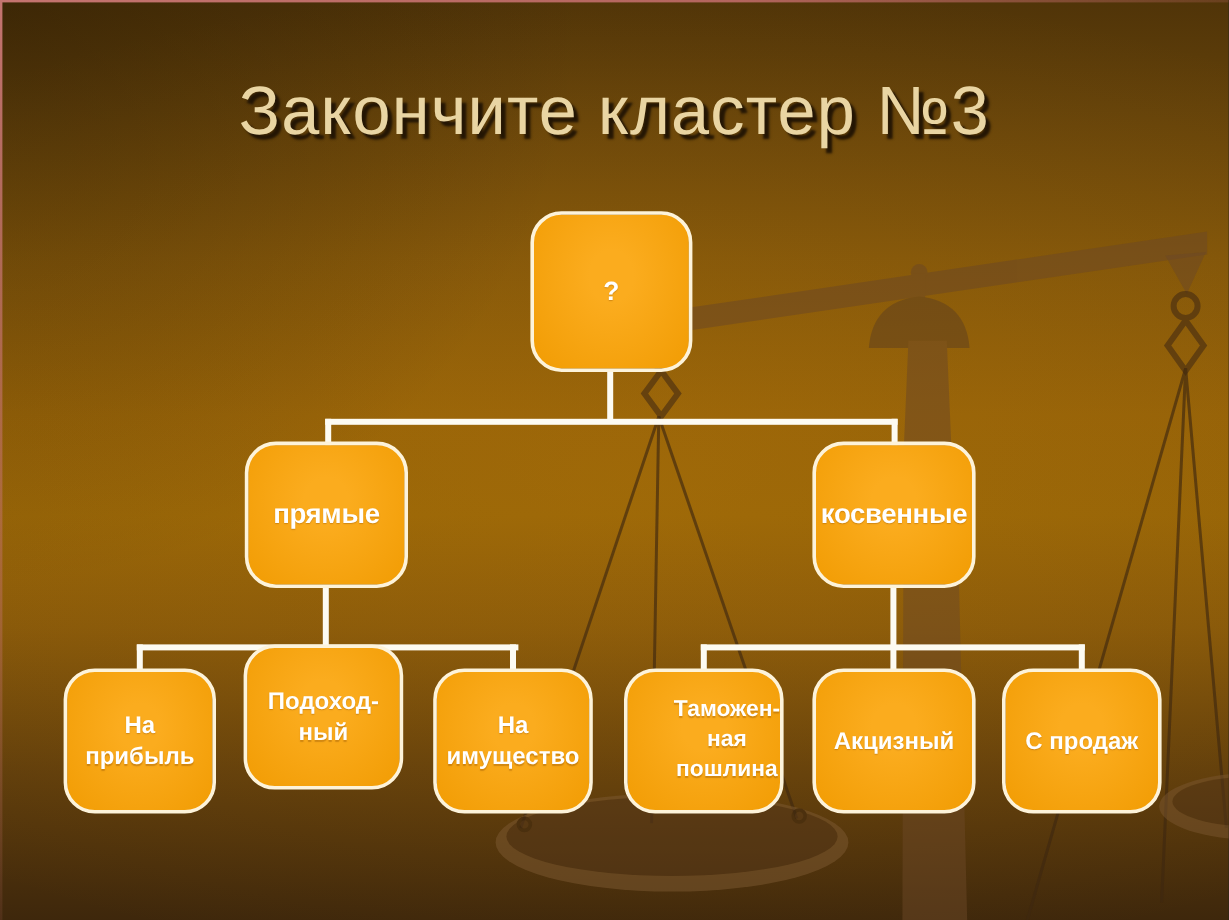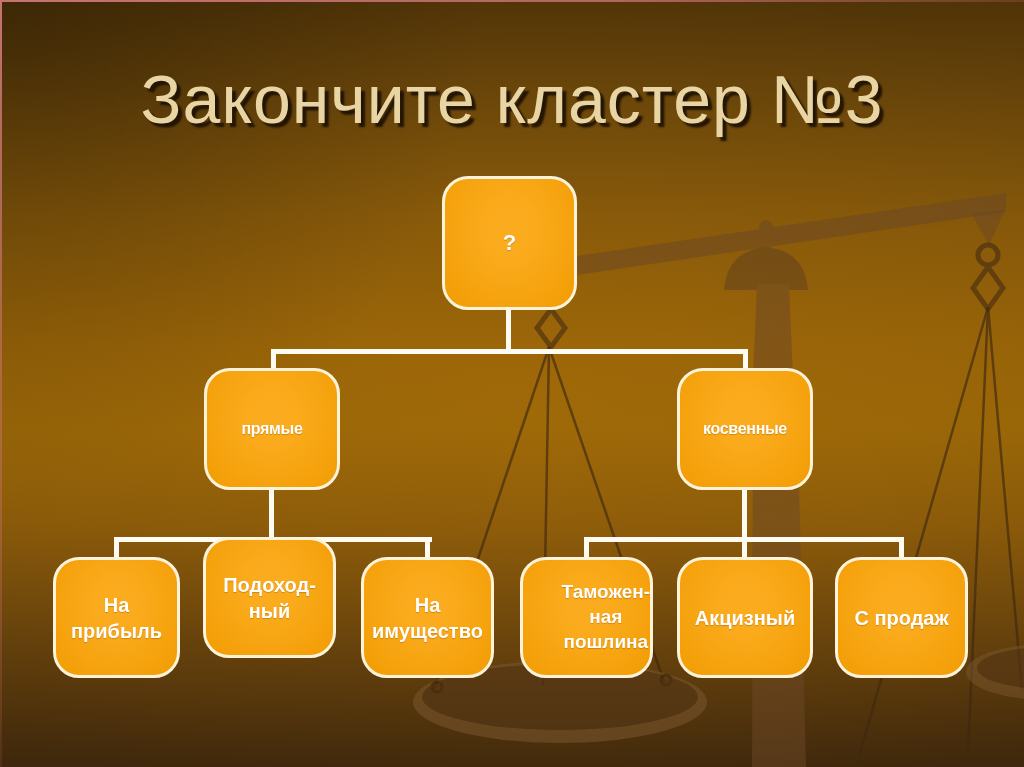--- a/index.html
+++ b/index.html
@@ -12,21 +12,21 @@
       radial-gradient(circle at 0% 0%, rgba(15,8,0,0.30), rgba(0,0,0,0) 38%),
       radial-gradient(ellipse 130% 80% at 52% 52%, rgba(200,130,12,0.22), rgba(0,0,0,0) 68%),
       linear-gradient(180deg,#503408 0%,#64420a 12%,#7f540a 28%,#926008 45%,#946307 56%,#85570a 68%,#5f3d0c 84%,#3e270c 100%);
   }
   .edge-top{position:absolute;left:0;top:0;width:100%;height:2px;background:linear-gradient(90deg,#c57470,#b4655e 60%,rgba(180,101,94,0.25));z-index:9;}
   .edge-left{position:absolute;left:0;top:0;width:2px;height:100%;background:linear-gradient(180deg,#c57470,rgba(180,101,94,0.15));z-index:9;}
 
   .title{
     position:absolute;left:0;top:60px;width:100%;
     text-align:center;
-    font-size:68px;font-weight:400;letter-spacing:1px;
+    font-size:57px;font-weight:400;letter-spacing:1px;
     color:#e9d5a3;
     text-shadow:4px 4px 2px rgba(32,19,4,0.95);
     z-index:5;
   }
 
   .bg-scales{position:absolute;left:0;top:0;z-index:1;}
 
   .connector{position:absolute;background:#fdfbf2;z-index:2;}
 
   .node{
@@ -37,21 +37,21 @@
     border-radius:26px;
     display:flex;align-items:center;justify-content:center;
     z-index:3;
   }
   .node-label{
     color:#ffffff;font-weight:700;text-align:center;
     white-space:pre-line;line-height:1.3;
     text-shadow:0 1px 1px rgba(130,70,0,0.35);
   }
   .lvl1 .node-label{font-size:22px;}
-  .lvl2 .node-label{font-size:16px;letter-spacing:-0.3px;text-align:center;}
+  .lvl2 .node-label{font-size:23px;letter-spacing:-0.3px;text-align:center;}
   .lvl3 .node-label{font-size:20px;}
   .lvl3.small .node-label{font-size:19px;}
 </style>
 </head>
 <body>
 
 <div class="slide">
 
   <svg class="bg-scales" width="1024" height="767" viewBox="0 0 1024 767">
     <g opacity="0.5">

